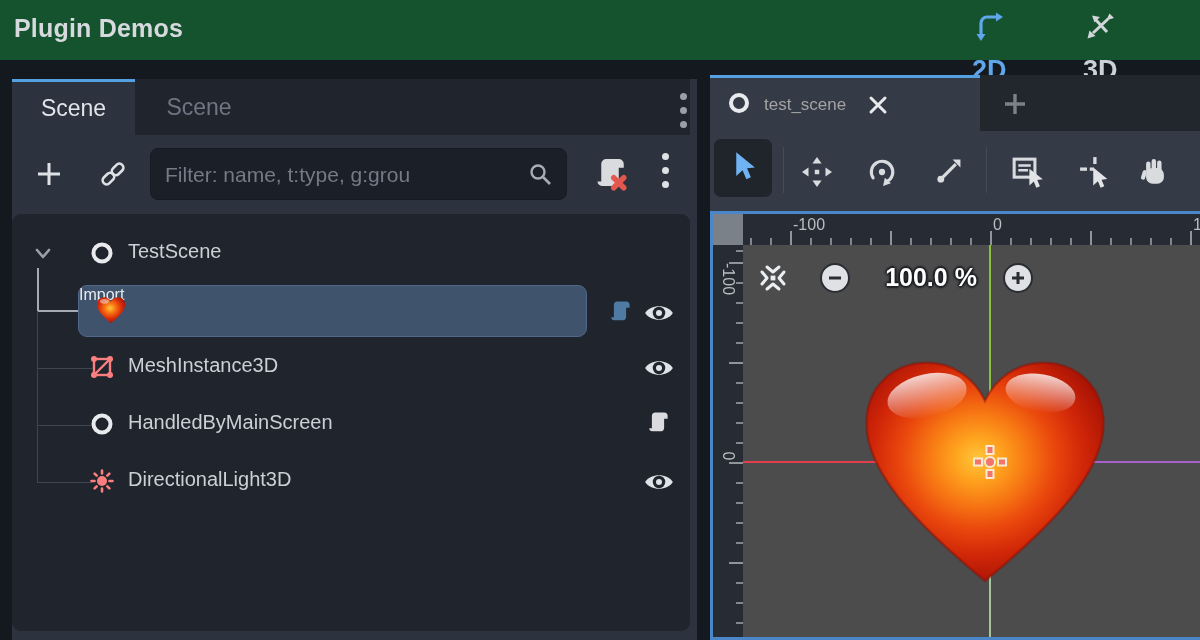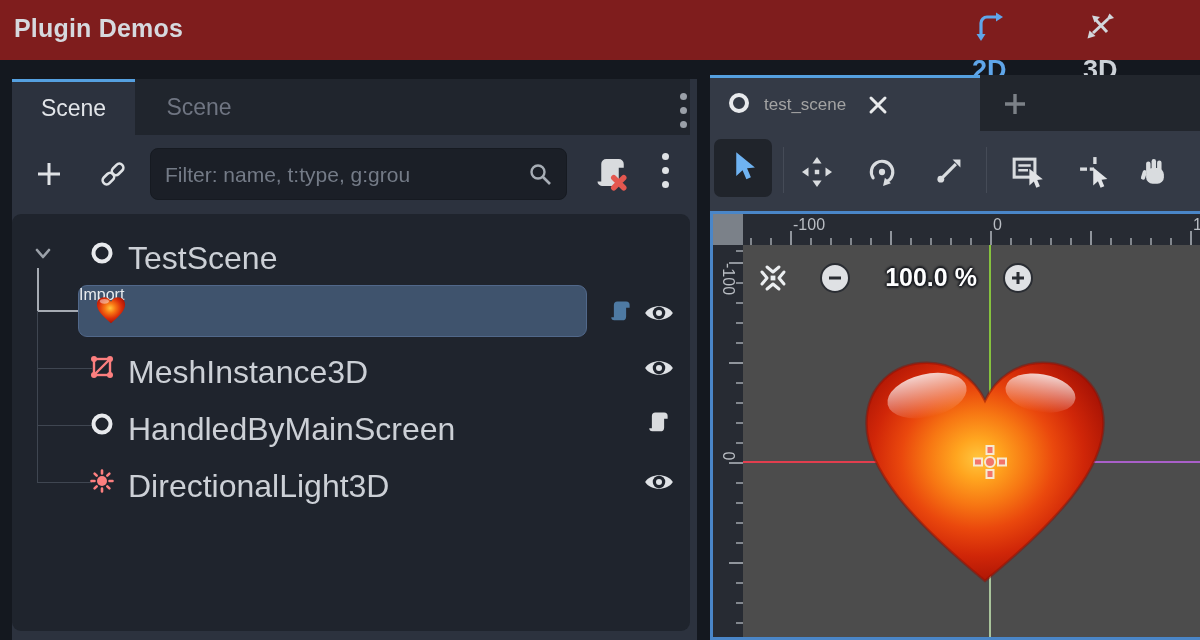--- a/index.html
+++ b/index.html
@@ -1,21 +1,21 @@
 <!DOCTYPE html>
 <html><head>
 <meta charset="utf-8">
 <style>
   html,body{margin:0;padding:0;background:#14181f;width:1200px;height:640px;overflow:hidden;
     font-family:"Liberation Sans","DejaVu Sans",sans-serif;}
   .abs{position:absolute;}
   #stage{position:relative;width:1200px;height:640px;background:#14181f;}
 
   
-  #header{left:0;top:0;width:1200px;height:60px;background:#7f1d1d;}
+  #header{left:0;top:0;width:1200px;height:60px;background:#14532d;}
   #title{left:14px;top:14px;font-size:25px;font-weight:700;color:#d6d9de;letter-spacing:.2px;}
   .mode-btn{top:10px;height:40px;display:flex;align-items:center;gap:9px;cursor:default;flex-direction:column;}
   #mode2d{left:972px;}
   #mode3d{left:1083px;}
   .mode-label{font-size:27px;font-weight:700;}
   #mode2d .mode-label{color:#5fa6ea;}
   #mode3d .mode-label{color:#ccd1d7;}
 
   
   #scene-dock{left:12px;top:79px;width:678px;height:566px;background:#2c323e;padding-left:7px;}
@@ -37,21 +37,21 @@
     outline:none;color:#cfd3d8;font-size:21px;font-family:inherit;}
   #filter-input::placeholder{color:#747b87;opacity:1;}
   #filter-search{left:376px;top:12px;width:30px;height:28px;}
   #btn-detach-script{left:576px;top:20px;width:44px;height:42px;}
   #dock-tree-menu{left:650px;top:18px;}
   .vdots.light i{background:#dfe2e5;}
 
   
   #tree{left:0;top:135px;width:678px;height:417px;background:#1f242d;border-radius:9px;overflow:hidden;}
   .trow{left:0;width:678px;height:57px;}
-  .trow .label{position:absolute;top:14px;font-size:32px;color:#ccd0d6;white-space:nowrap;}
+  .trow .label{position:absolute;top:14px;font-size:20px;color:#ccd0d6;white-space:nowrap;}
   #row-heart-sel{left:66px;top:71px;width:509px;height:52px;background:#3f536d;
     border:1px solid #51688a;border-radius:9px;box-sizing:border-box;}
   .guide{background:#3f4651;}
   .guide.bright{background:#a6abb3;}
   .btncol{position:absolute;top:14px;width:30px;height:30px;}
 
   
   #vp{left:710px;top:75px;width:490px;height:565px;background:#343a46;}
   #vp-tabs{left:0;top:0;width:490px;height:56px;background:#22262d;}
   #vp-tab-active{left:0;top:0;width:270px;height:56px;background:#343a46;border-top:3px solid #55a0e0;

